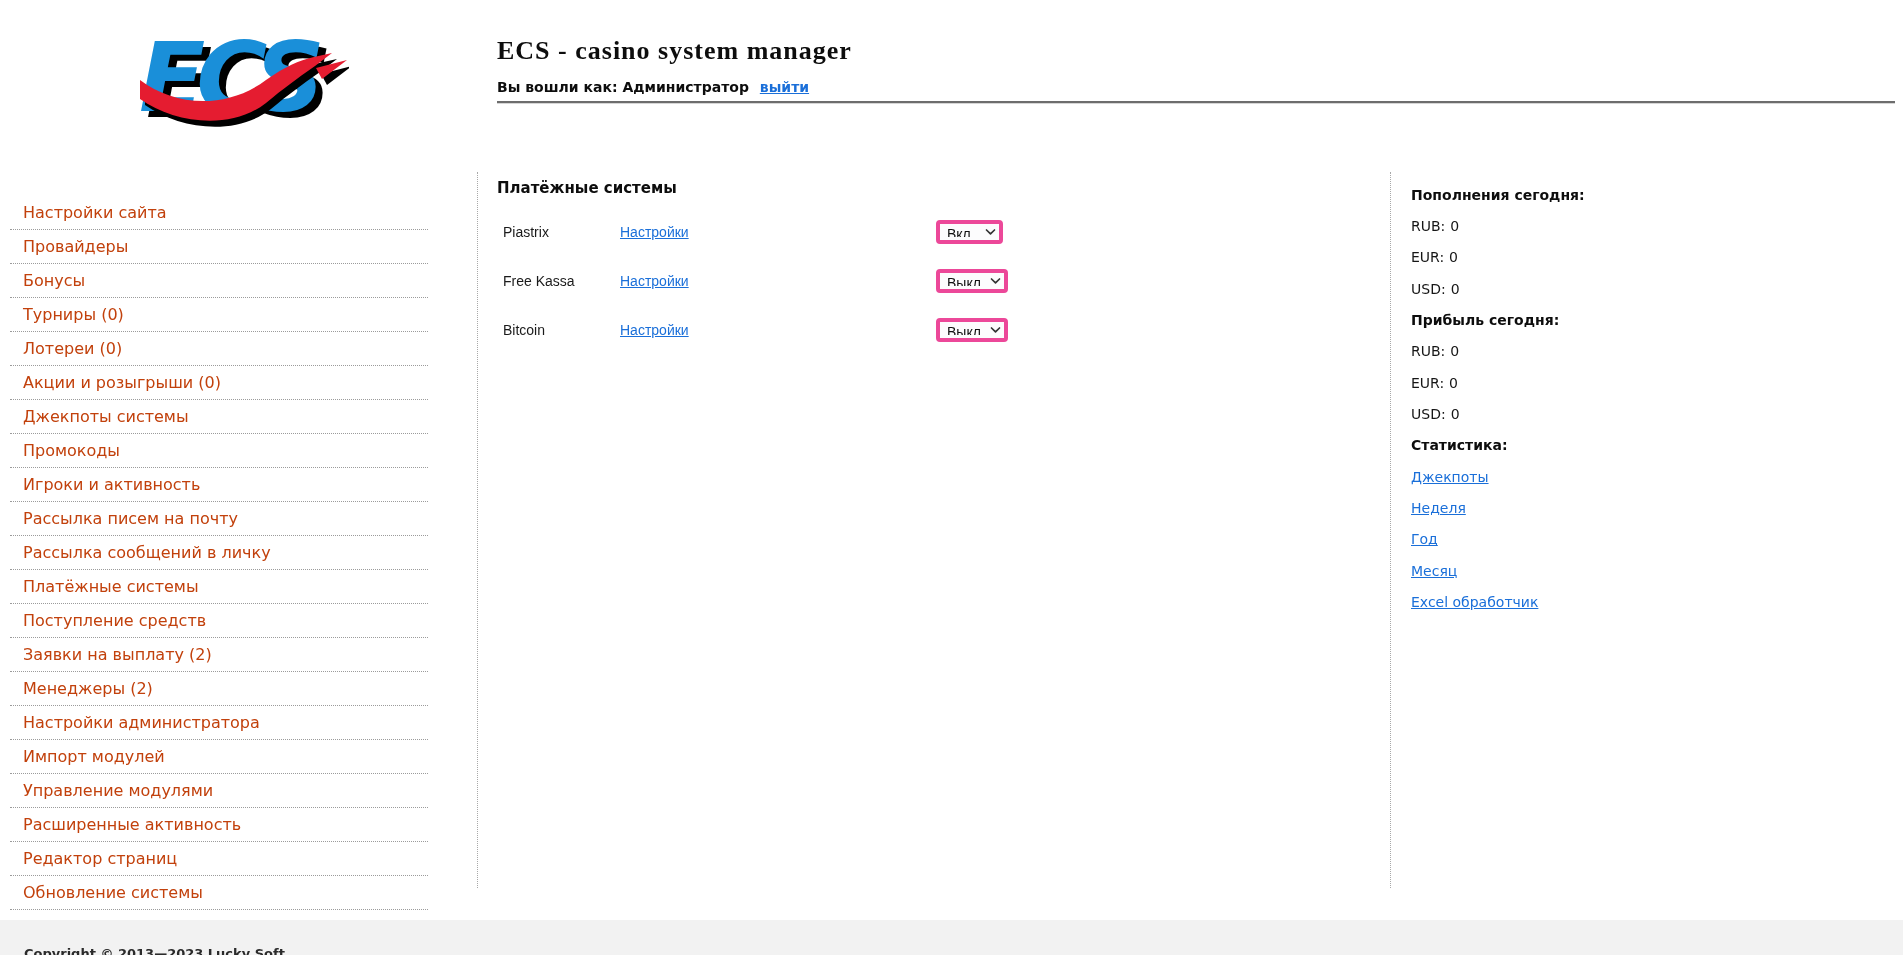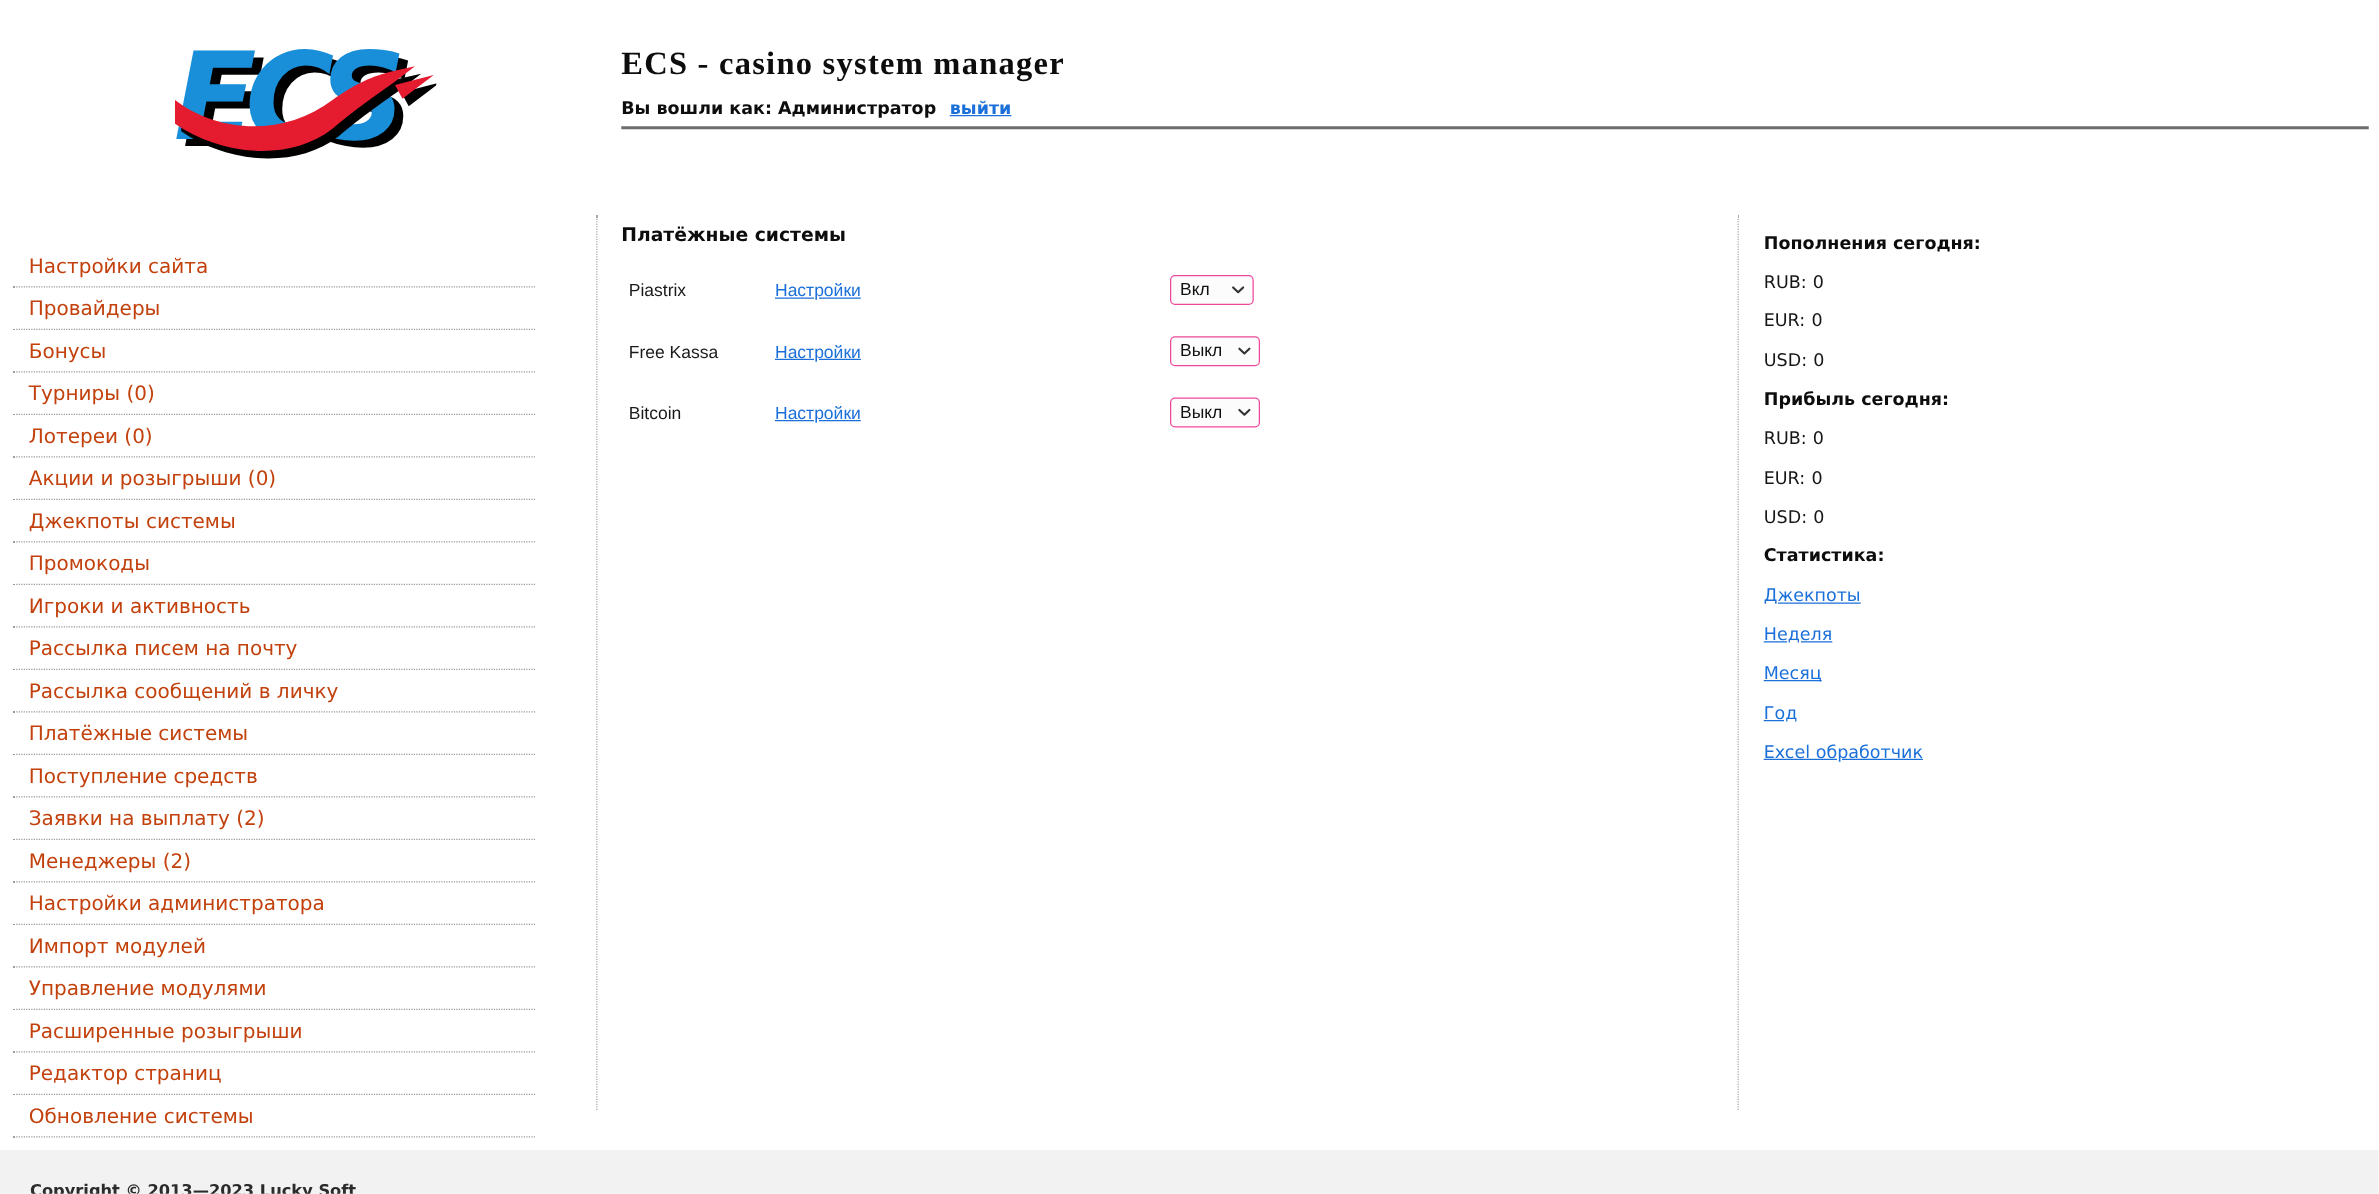--- a/index.html
+++ b/index.html
@@ -44,21 +44,21 @@
   }
   .pay-link{
     position:absolute;left:123px;top:50%;transform:translateY(-50%);
     font-family:"Liberation Sans",sans-serif;font-size:14px;
     color:#1a6fd9;text-decoration:underline;cursor:pointer;
   }
   .select-wrap{position:absolute;left:439px;top:50%;transform:translateY(-50%);}
   .select-wrap select{
     -webkit-appearance:none;appearance:none;
     font-family:"Liberation Sans",sans-serif;font-size:14px;color:#111;
-    border:1px solid #ec4899;border-radius:4px;background:#fcfcfd;
+    border:4px solid #ec4899;border-radius:4px;background:#fcfcfd;
     padding:2px 22px 3px 7px;height:24px;cursor:pointer;
   }
   .pay-row:nth-child(1) .select-wrap select{width:67px;}
   .pay-row:nth-child(2) .select-wrap select,
   .pay-row:nth-child(3) .select-wrap select{width:72px;}
   .chev{position:absolute;right:7px;top:50%;transform:translateY(-50%);pointer-events:none;line-height:0;}
   
   .stats{position:absolute;left:1411px;top:179px;width:300px;}
   .stat-line{height:31.35px;display:flex;align-items:center;font-size:14px;color:#161616;}
   .stat-heading{font-weight:bold;font-size:14px;color:#0d0d0d;}
@@ -111,21 +111,21 @@
   <div class="side-item">Игроки и активность</div>
   <div class="side-item">Рассылка писем на почту</div>
   <div class="side-item">Рассылка сообщений в личку</div>
   <div class="side-item">Платёжные системы</div>
   <div class="side-item">Поступление средств</div>
   <div class="side-item">Заявки на выплату (2)</div>
   <div class="side-item">Менеджеры (2)</div>
   <div class="side-item">Настройки администратора</div>
   <div class="side-item">Импорт модулей</div>
   <div class="side-item">Управление модулями</div>
-  <div class="side-item">Расширенные розыгрыши</div>
+  <div class="side-item">Расширенные активность</div>
   <div class="side-item">Редактор страниц</div>
   <div class="side-item">Обновление системы</div>
 </div>
 
 <div class="vline vline-left"></div>
 <div class="vline vline-right"></div>
 
 <div class="main-title">Платёжные системы</div>
 
 <div class="pay-rows">
@@ -210,24 +210,24 @@
 
   <div class="stat-line stat-heading">Статистика:</div>
 
   <div class="stat-line">
       <a>Джекпоты</a>
     </div>
   <div class="stat-line">
       <a>Неделя</a>
     </div>
   <div class="stat-line">
+      <a>Год</a>
+    </div>
+  <div class="stat-line">
       <a>Месяц</a>
-    </div>
-  <div class="stat-line">
-      <a>Год</a>
     </div>
   <div class="stat-line">
       <a>Excel обработчик</a>
     </div>
 </div>
 
 <div class="footer">
   <div class="footer-text">Copyright © 2013—2023 Lucky Soft</div>
 </div>
 

